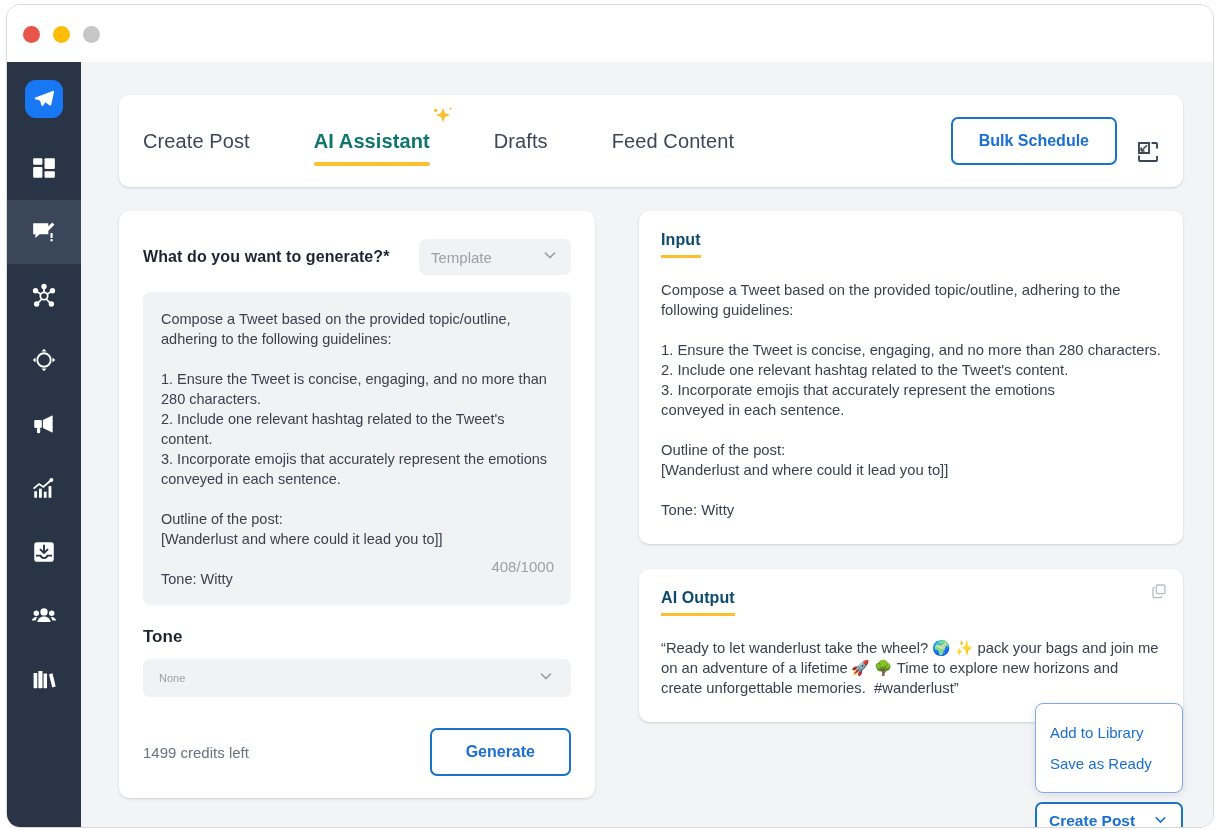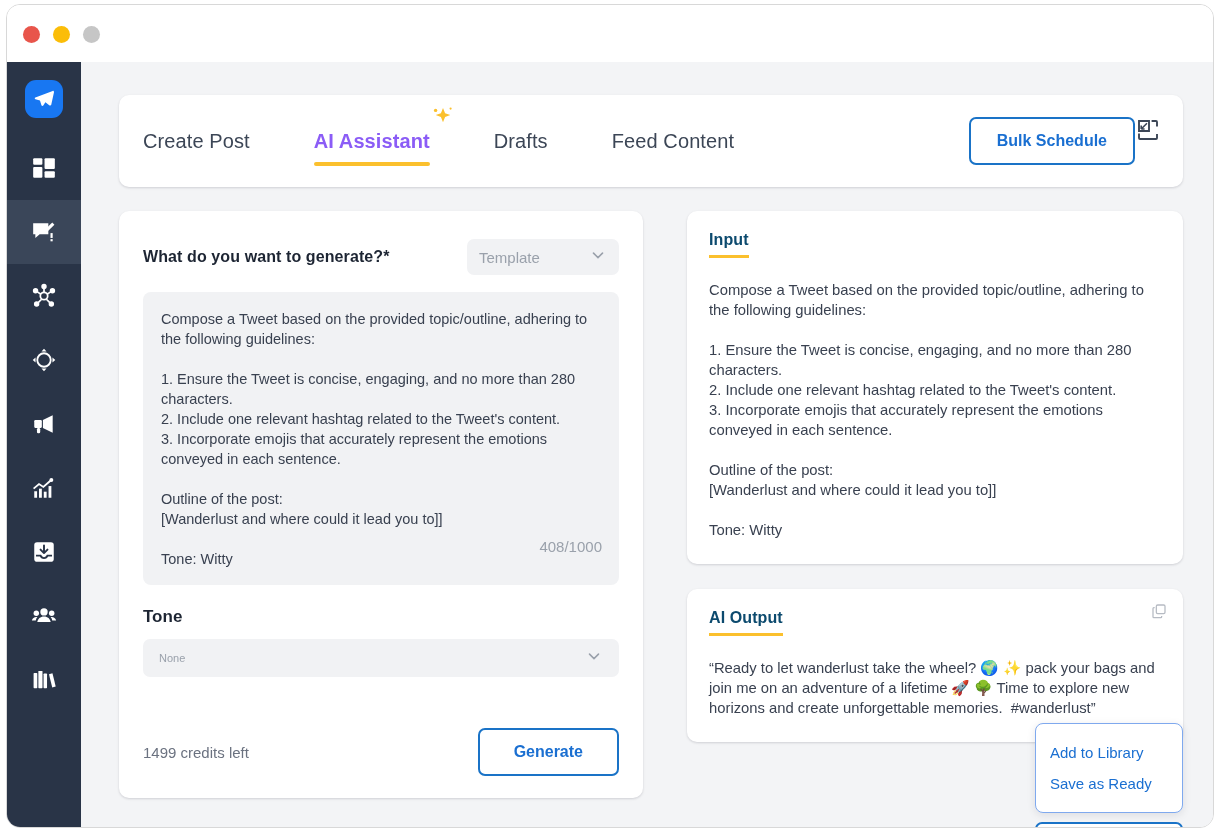--- a/index.html
+++ b/index.html
@@ -105,40 +105,41 @@
   .tab {
     position: relative;
     font-size: 20px;
     color: #3c4656;
     padding: 0 32px;
     cursor: pointer;
     white-space: nowrap;
     letter-spacing: .1px;
   }
   .tab:first-child { padding-left: 0; }
-  .tab.active { font-weight: bold; color: #8b5cf6; }
+  .tab.active { font-weight: bold; color: #0f766e; }
   .tab.active .tab-underline {
     position: absolute;
     left: 32px; right: 32px;
     bottom: -13px;
     height: 4px;
     border-radius: 2px;
     background: #fbc02d;
   }
   .sparkle {
     position: absolute;
     right: 6px;
     top: -26px;
     width: 36px; height: 30px;
     pointer-events: none;
   }
   .tabcard-right {
     margin-left: auto;
     display: flex;
-    align-items: flex-start;
+    align-items: flex-end;
+    gap: 18px;
   }
   .btn-outline-blue {
     border: 2px solid #1a73c7;
     color: #1a6fd1;
     background: #ffffff;
     font-size: 16px;
     font-weight: bold;
     border-radius: 7px;
     padding: 13px 26px;
     cursor: pointer;
@@ -153,21 +154,21 @@
   
   .main-row {
     display: flex;
     gap: 44px;
     margin-top: 24px;
     align-items: flex-start;
   }
 
   
   .left-panel {
-    width: 524px;
+    width: 476px;
     background: #ffffff;
     border-radius: 10px;
     box-shadow: 0 1px 3px rgba(16,24,40,.10), 0 1px 2px rgba(16,24,40,.06);
     padding: 28px 24px 22px 24px;
     min-height: 587px;
     display: flex;
     flex-direction: column;
   }
   .row-label {
     display: flex;

